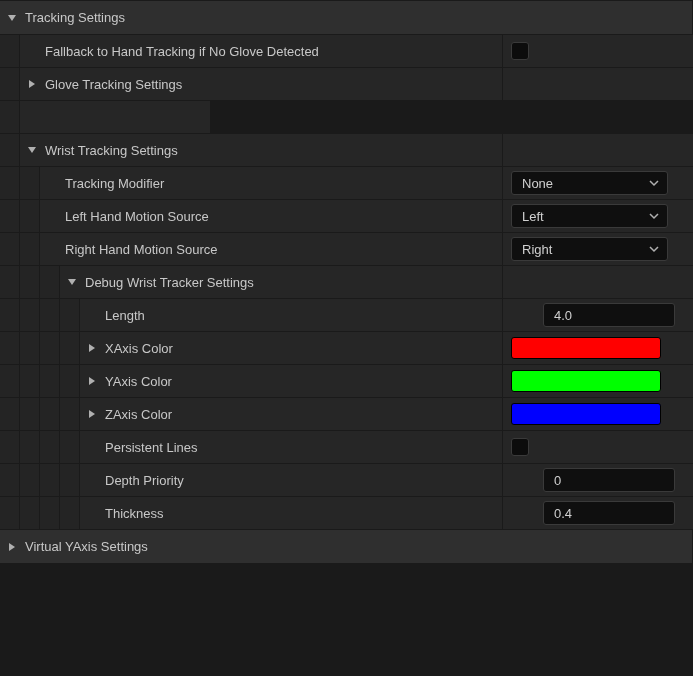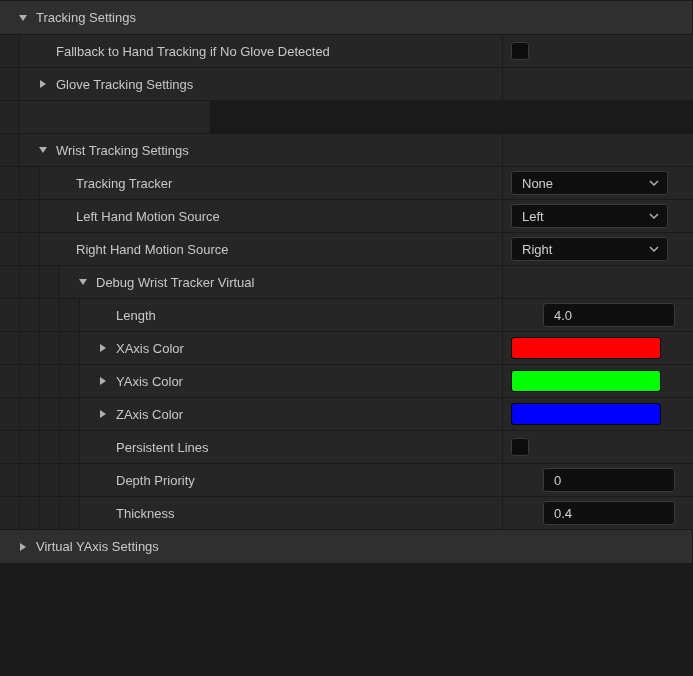--- a/index.html
+++ b/index.html
@@ -24,21 +24,21 @@
   .indent {
     width: 20px;
     flex-shrink: 0;
     background: #242424;
     border-right: 1px solid #1a1a1a;
   }
   .label-cell {
     flex: 1;
     display: flex;
     align-items: center;
-    padding-left: 16px;
+    padding-left: 5px;
     background: #262626;
     border-right: 1px solid #1a1a1a;
     overflow: hidden;
     white-space: nowrap;
   }
   .value-cell {
     width: 190px;
     flex-shrink: 0;
     display: flex;
     align-items: center;
@@ -167,21 +167,21 @@
       <span>Wrist Tracking Settings</span>
     </div>
     <div class="value-cell"></div>
   </div>
 
   <div class="row">
     <div class="indent"></div>
       <div class="indent"></div>
     <div class="label-cell">
       <span class="spacer"></span>
-      <span>Tracking Tracker</span>
+      <span>Tracking Modifier</span>
     </div>
     <div class="value-cell">
       <div class="select">
         <span>None</span>
         <span class="chev">
           <svg width="10" height="10" viewBox="0 0 10 10">
               <path d="M1 3 L5 7 L9 3" stroke="#b0b0b0" stroke-width="1.5" fill="none"></path>
             </svg>
         </span>
       </div>
@@ -231,21 +231,21 @@
   <div class="row">
     <div class="indent"></div>
       <div class="indent"></div>
       <div class="indent"></div>
     <div class="label-cell">
       <span class="arrow">
         <svg width="10" height="10" viewBox="0 0 10 10">
             <path d="M1 2 L9 2 L5 8 Z" fill="#b0b0b0"></path>
           </svg>
       </span>
-      <span>Debug Wrist Tracker Virtual</span>
+      <span>Debug Wrist Tracker Settings</span>
     </div>
     <div class="value-cell"></div>
   </div>
 
   <div class="row">
     <div class="indent"></div>
       <div class="indent"></div>
       <div class="indent"></div>
       <div class="indent"></div>
     <div class="label-cell">

